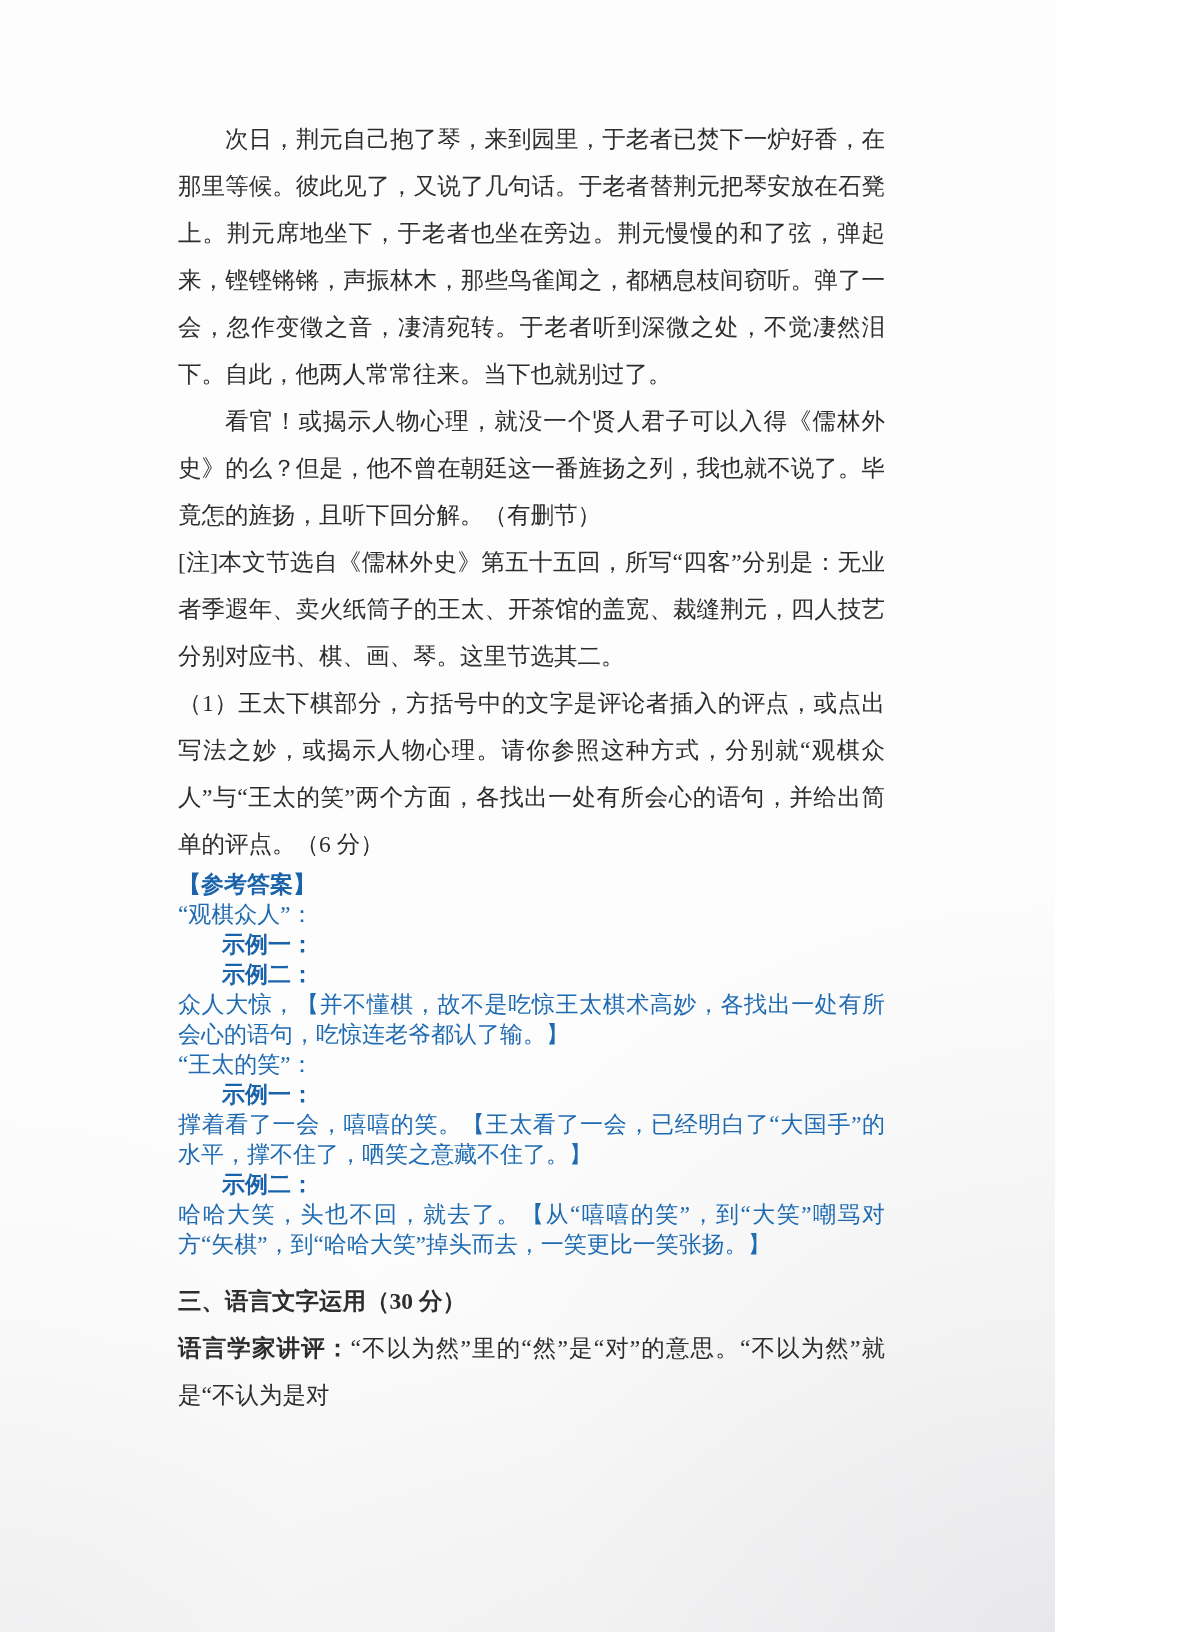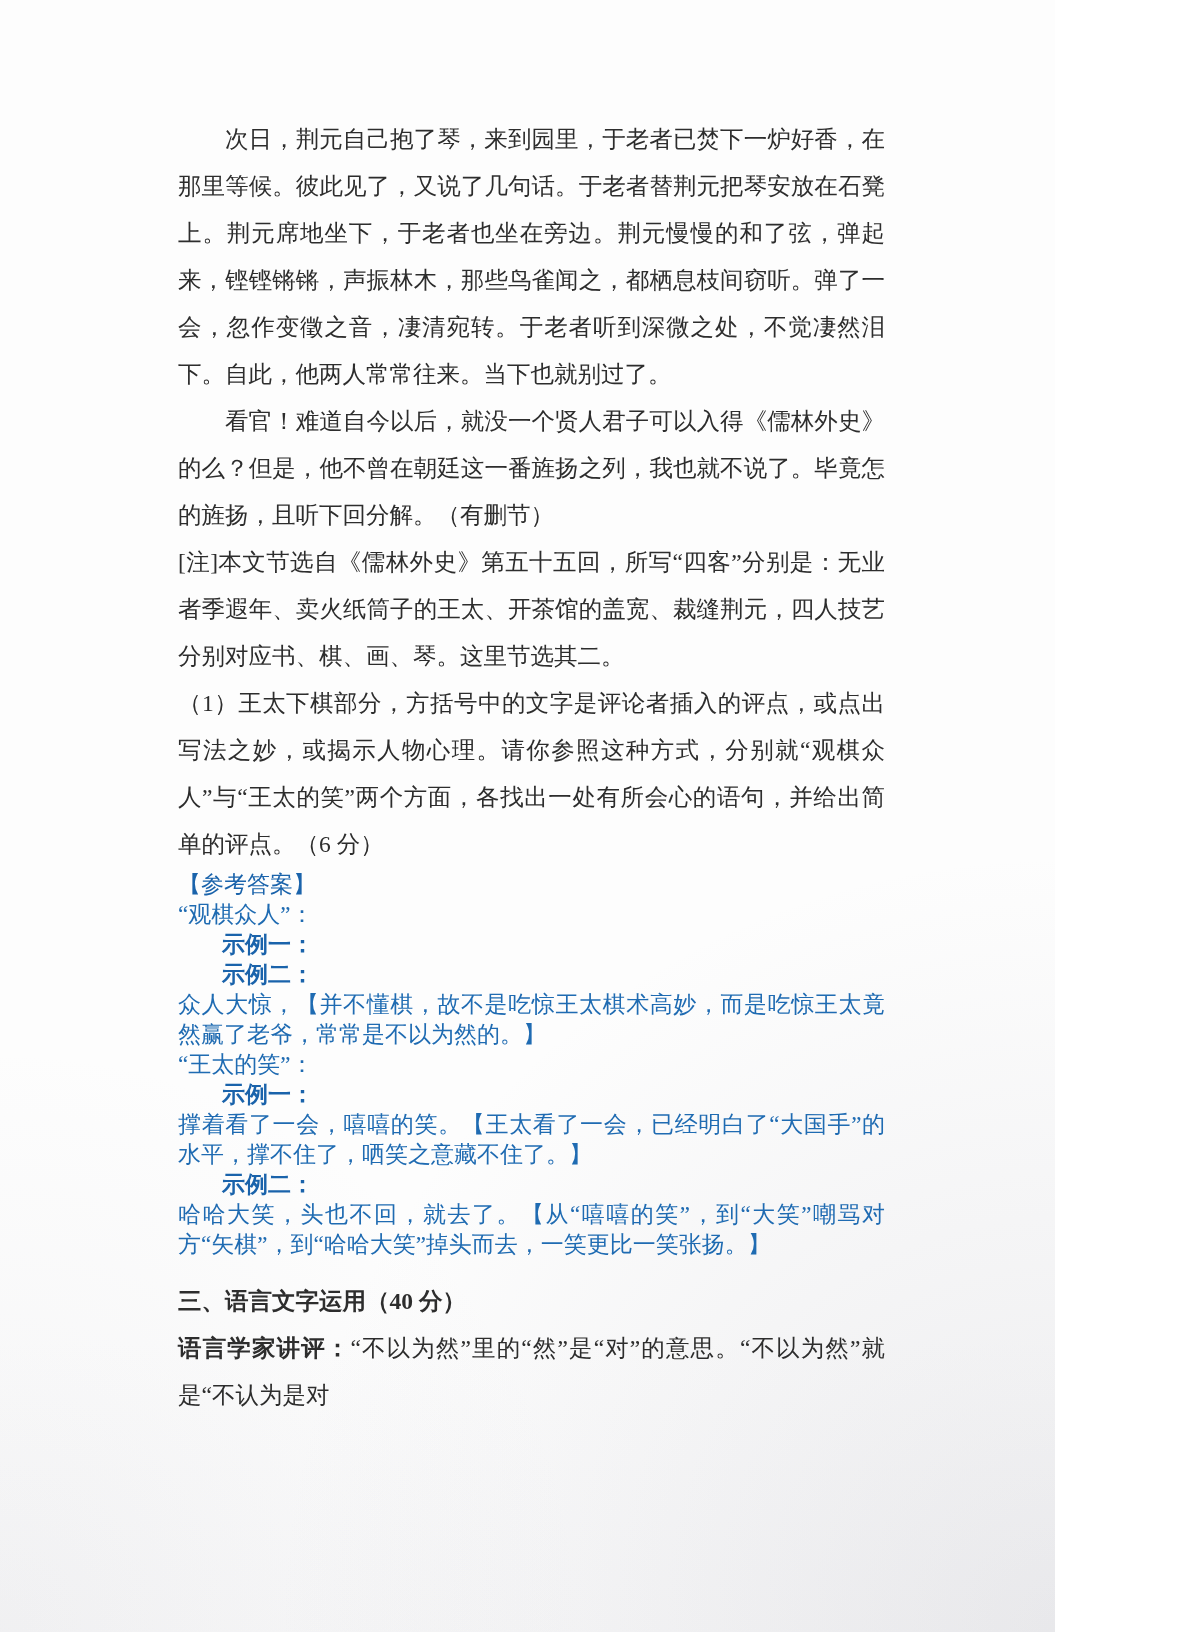--- a/index.html
+++ b/index.html
@@ -33,49 +33,49 @@
     color: #1f6bb2;
     margin-top: 2px;
     margin-bottom: 18px;
   }
   .ans {
     font-size: 23px;
     line-height: 30px;
     text-align: justify;
     color: #1f6bb2;
   }
-  .ans.head { font-weight: normal; color: #1a63ab; }
+  .ans.head { font-weight: bold; color: #1a63ab; }
   .ans.label { font-weight: bold; color: #1a63ab; margin-left: 44px; }
   .sub-indent { text-indent: 1.4em; }
 </style>
 </head>
 <body>
 
 <div class="page">
 
   <p class="para indent">次日，荆元自己抱了琴，来到园里，于老者已焚下一炉好香，在那里等候。彼此见了，又说了几句话。于老者替荆元把琴安放在石凳上。荆元席地坐下，于老者也坐在旁边。荆元慢慢的和了弦，弹起来，铿铿锵锵，声振林木，那些鸟雀闻之，都栖息枝间窃听。弹了一会，忽作变徵之音，凄清宛转。于老者听到深微之处，不觉凄然泪下。自此，他两人常常往来。当下也就别过了。</p>
 
-  <p class="para indent">看官！难道自今以后，就没一个贤人君子可以入得《儒林外史》的么？但是，他不曾在朝廷这一番旌扬之列，我也就不说了。毕竟怎的旌扬，且听下回分解。（有删节）</p>
+  <p class="para indent">看官！或揭示人物心理，就没一个贤人君子可以入得《儒林外史》的么？但是，他不曾在朝廷这一番旌扬之列，我也就不说了。毕竟怎的旌扬，且听下回分解。（有删节）</p>
 
   <p class="para">[注]本文节选自《儒林外史》第五十五回，所写“四客”分别是：无业者季遐年、卖火纸筒子的王太、开茶馆的盖宽、裁缝荆元，四人技艺分别对应书、棋、画、琴。这里节选其二。</p>
 
   <p class="para">（1）王太下棋部分，方括号中的文字是评论者插入的评点，或点出写法之妙，或揭示人物心理。请你参照这种方式，分别就“观棋众人”与“王太的笑”两个方面，各找出一处有所会心的语句，并给出简单的评点。（6 分）</p>
 
   <div class="answer-block">
     <p class="ans head">【参考答案】</p>
     <p class="ans">“观棋众人”：</p>
     <p class="ans label">示例一：</p>
     <p class="ans label">示例二：</p>
-    <p class="ans">众人大惊，【并不懂棋，故不是吃惊王太棋术高妙，而是吃惊王太竟然赢了老爷，常常是不以为然的。】</p>
+    <p class="ans">众人大惊，【并不懂棋，故不是吃惊王太棋术高妙，各找出一处有所会心的语句，吃惊连老爷都认了输。】</p>
     <p class="ans">“王太的笑”：</p>
     <p class="ans label">示例一：</p>
     <p class="ans">撑着看了一会，嘻嘻的笑。【王太看了一会，已经明白了“大国手”的水平，撑不住了，哂笑之意藏不住了。】</p>
     <p class="ans label">示例二：</p>
     <p class="ans">哈哈大笑，头也不回，就去了。【从“嘻嘻的笑”，到“大笑”嘲骂对方“矢棋”，到“哈哈大笑”掉头而去，一笑更比一笑张扬。】</p>
   </div>
 
-  <p class="para bold">三、语言文字运用（40 分）</p>
+  <p class="para bold">三、语言文字运用（30 分）</p>
 
 
 
   <p class="para"><span class="bold">语言学家讲评：</span><span>“不以为然”里的“然”是“对”的意思。“不以为然”就是“不认为是对</span></p>
 
 </div>
 
 </body></html>

